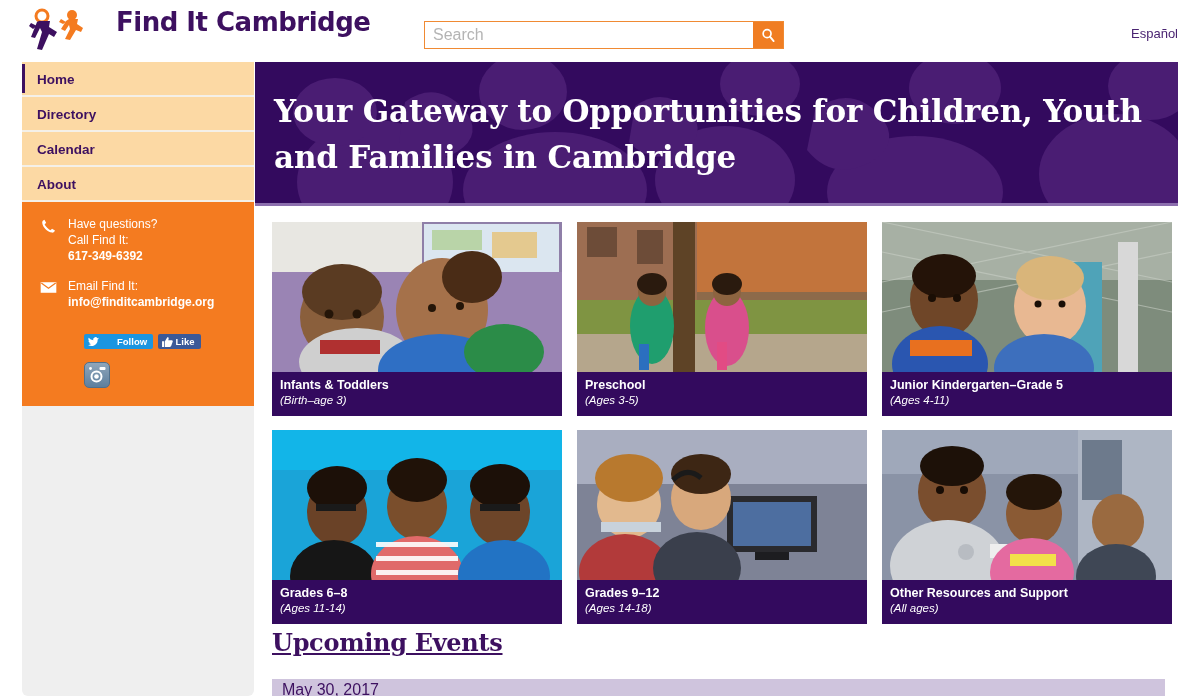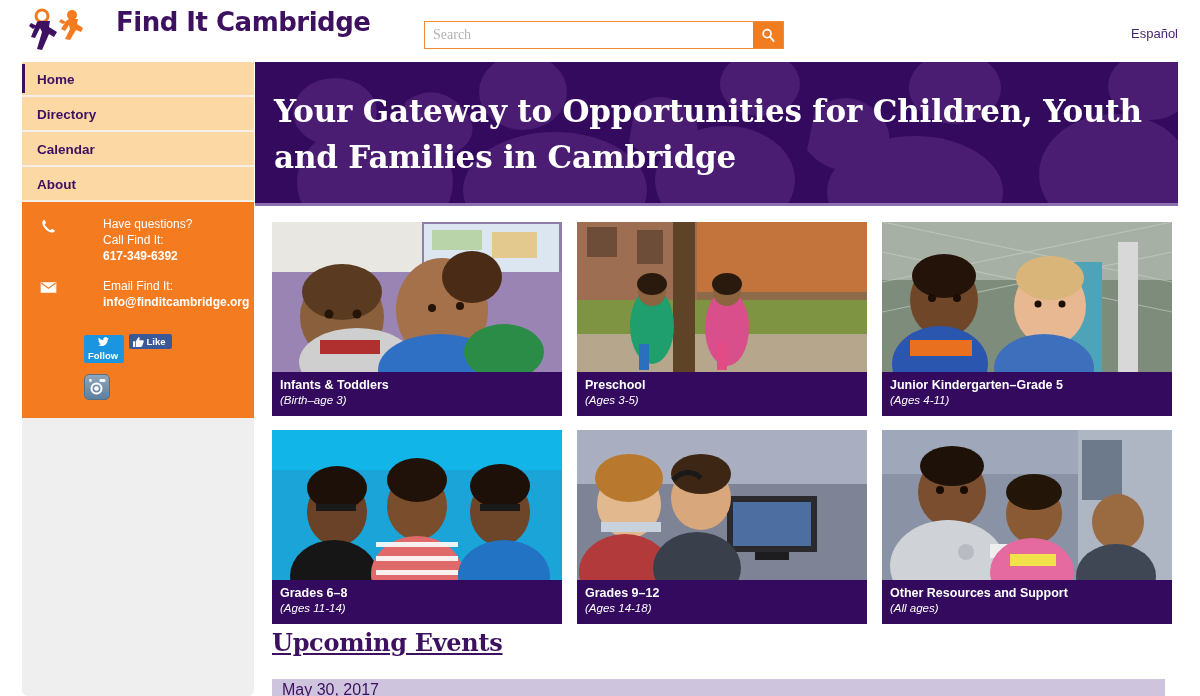--- a/index.html
+++ b/index.html
@@ -28,22 +28,22 @@
     font-family: "DejaVu Sans", sans-serif;
   }
 
   .search-box {
     position: absolute; left: 424px; top: 21px;
     width: 360px; height: 28px;
     display: flex; border: 1px solid #f08a33; background:#fff;
   }
   .search-input {
     flex: 1; border: none; outline: none;
-    padding: 0 8px; font-size: 14px; color: #444;
-    font-family: Liberation Serif, serif; background: #fff;
+    padding: 0 8px; font-size: 16px; color: #444;
+    font-family: Liberation Sans, sans-serif; background: #fff;
   }
   .search-input::placeholder { color: #b4b4b4; }
   .search-btn {
     width: 30px; height: 26px; background: #f07d22; border: none;
     cursor: pointer; display:flex; align-items:center; justify-content:center;
     padding: 0;
   }
   .lang-link {
     position: absolute; right: 22px; top: 26px;
     font-size: 13px; color: #4a2472; text-decoration: none; font-weight: 500;
@@ -64,31 +64,31 @@
     cursor: pointer; white-space: nowrap;
   }
   .nav-item.active::before {
     content:""; position:absolute; left:0; top:2px; bottom:2px;
     width: 3px; background: #3d1060;
   }
 
   .contact {
     background: #f47b20; padding: 14px 0 18px 0; position: relative;
   }
-  .contact-row { display: flex; padding: 0 0 0 18px; margin-bottom: 2px; gap: 35px; }
+  .contact-row { display: flex; padding: 0 0 0 18px; margin-bottom: 2px; }
   .contact-icon { width: 28px; flex: none; padding-top: 2px; }
   .contact-lines { font-size: 12px; color: #ffffff; line-height: 16px; }
   .contact-lines .bold { font-weight: bold; }
   .contact-row.email { margin-top: 14px; }
 
   .social { padding-left: 62px; margin-top: 12px; }
   .btn-tw {
-    display: inline-flex; align-items: center; gap: 3px;
+    display: inline-flex; align-items: center; gap: 18px;
     background: #1b95e0; color: #fff; font-size: 9.5px; font-weight: bold;
-    padding: 2px 6px 2px 4px; border-radius: 2px; cursor: pointer; flex-direction: column;
+    padding: 2px 6px 2px 4px; border-radius: 2px; cursor: pointer;
   }
   .btn-fb {
     display: inline-flex; align-items: center; gap: 3px;
     background: #3b5998; color: #fff; font-size: 9.5px; font-weight: bold;
     padding: 2px 6px 2px 4px; border-radius: 2px; cursor: pointer;
     margin-top: 12px;
   }
   .btn-ig {
     display: block; width: 26px; height: 26px; margin-top: 11px;
     border-radius: 5px; cursor: pointer;

